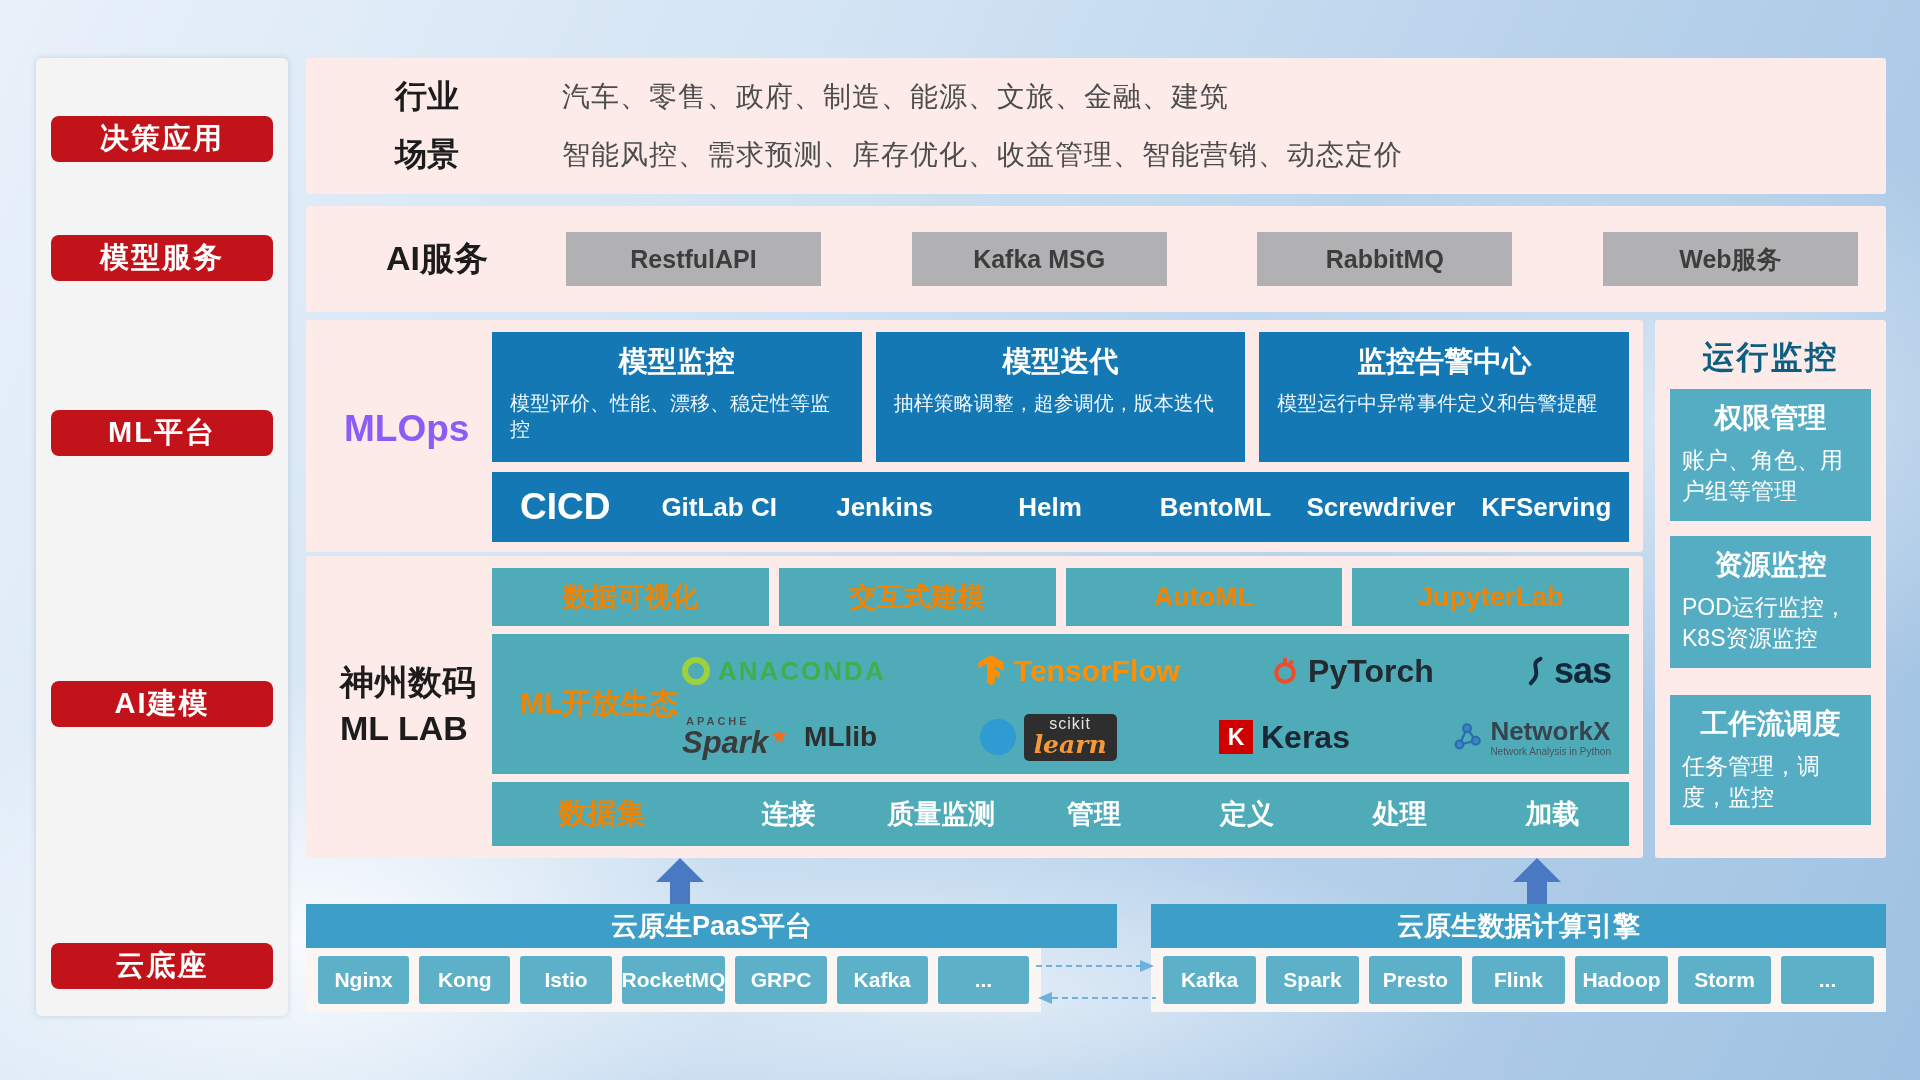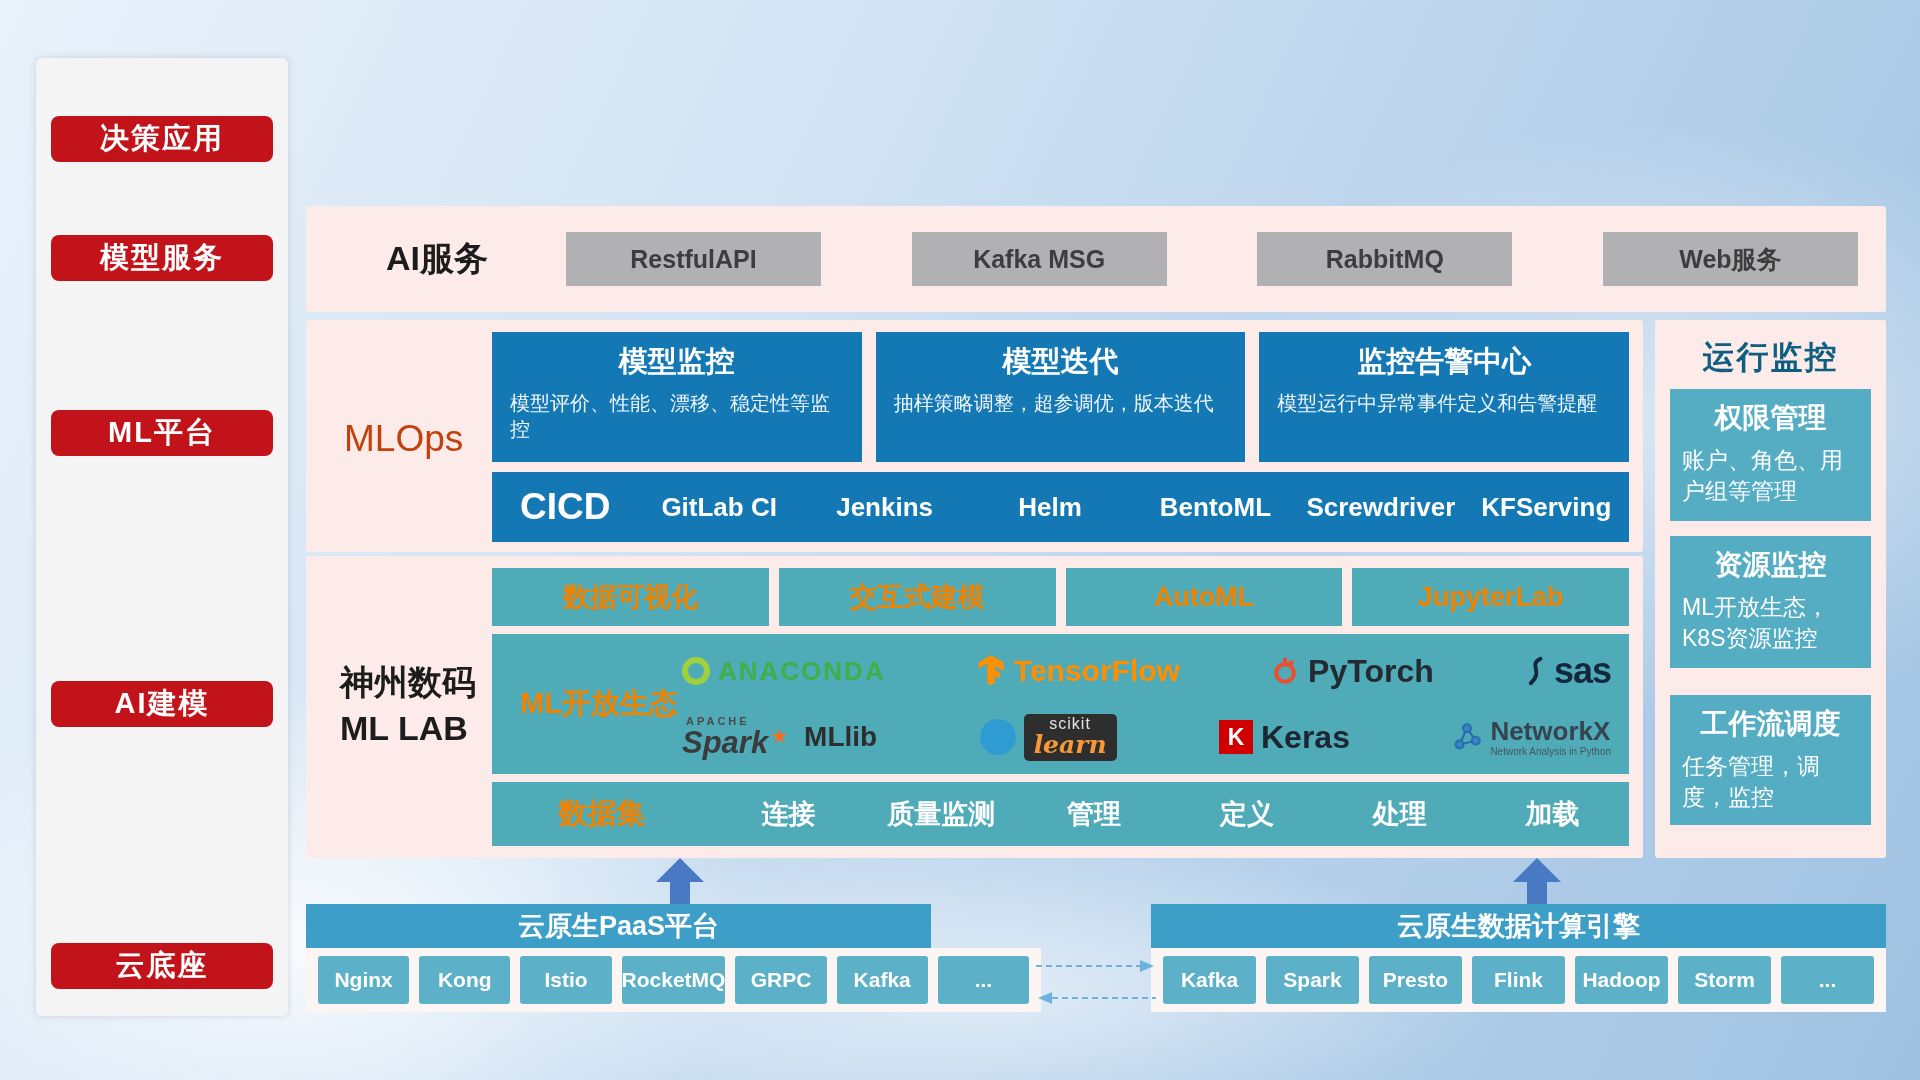--- a/index.html
+++ b/index.html
@@ -30,21 +30,21 @@
   .ind-label { width:150px; text-align:center; font-size:32px; font-weight:bold; color:#1c1c1c; margin-left:46px; }
   .ind-text { font-size:28px; color:#4d4d4d; margin-left:60px; letter-spacing:1px; }
 
   .ai-service { left:306px; top:206px; width:1580px; height:106px; display:flex; align-items:center; }
   .section-label { font-size:34px; font-weight:bold; color:#1c1c1c; margin-left:80px; width:140px; }
   .service-buttons { flex:1; display:flex; justify-content:space-between; margin:0 28px 0 40px; }
   .gray-btn { width:255px; height:54px; background:#b1b1b3; color:#3d3d3d; font-size:25px; font-weight:bold;
               display:flex; align-items:center; justify-content:center; }
 
   .mlops { left:306px; top:320px; width:1337px; height:232px; }
-  .mlops-label { position:absolute; left:38px; top:98px; font-size:37px; font-weight:normal; color:#c2410c; }
+  .mlops-label { position:absolute; left:38px; top:88px; font-size:37px; font-weight:bold; color:#8b5cf6; }
   .mlops-cards { position:absolute; left:186px; top:12px; width:1137px; display:flex; gap:14px; }
   .blue-card { flex:1; height:130px; background:#1478b4; padding:10px 18px 8px; }
   .card-title { text-align:center; color:#fff; font-size:29px; font-weight:bold; margin-bottom:8px; }
   .card-desc { color:#eef7fd; font-size:20px; line-height:1.3; }
   .cicd-bar { position:absolute; left:186px; top:152px; width:1137px; height:70px; background:#1478b4;
               display:flex; align-items:center; }
   .cicd-label { color:#fff; font-size:37px; font-weight:bold; margin:0 26px 0 28px; }
   .cicd-item { flex:1; text-align:center; color:#fff; font-size:26px; font-weight:bold; line-height:1.0; }
 
   .monitor { left:1655px; top:320px; width:231px; height:538px; }
@@ -86,21 +86,21 @@
   .nx-name { color:#36444f; font-size:26px; font-weight:bold; }
   .nx-sub { color:#46565f; font-size:10px; }
   .dataset-bar { position:absolute; left:186px; top:226px; width:1137px; height:64px; background:#4fabb8;
                  display:flex; align-items:center; }
   .dataset-label { width:220px; text-align:center; color:#f08300; font-size:29px; font-weight:bold; }
   .dataset-item { flex:1; text-align:center; color:#fff; font-size:27px; font-weight:bold; }
 
   
   .cloud-header { position:absolute; height:44px; background:#3d9fc8; color:#fff; font-size:27px; font-weight:bold;
                   display:flex; align-items:center; justify-content:center; }
-  .h-paas { left:306px; top:904px; width:625px; }
+  .h-paas { left:306px; top:904px; width:811px; }
   .h-engine { left:1151px; top:904px; width:735px; }
   .cloud-strip { position:absolute; height:64px; background:#fbf5f3; display:flex; gap:10px; padding:8px 12px; }
   .s-paas { left:306px; top:948px; width:735px; }
   .s-engine { left:1151px; top:948px; width:735px; }
   .strip-btn { flex:1; background:#5cb0c8; color:#fff; font-size:21px; font-weight:bold; border-radius:3px;
                display:flex; align-items:center; justify-content:center; text-align:center; line-height:1.05; }
 
   .up-arrow { position:absolute; top:858px; width:48px; height:46px; }
   .up-arrow .head { width:0; height:0; border-left:24px solid transparent; border-right:24px solid transparent;
                     border-bottom:24px solid #4a79c4; }
@@ -116,20 +116,30 @@
   <div class="blob b3"></div>
 
   <div class="sidebar">
     <div class="red-btn" style="top:58px">决策应用</div>
     <div class="red-btn" style="top:177px">模型服务</div>
     <div class="red-btn" style="top:352px">ML平台</div>
     <div class="red-btn" style="top:623px">AI建模</div>
     <div class="red-btn" style="top:885px">云底座</div>
   </div>
 
+  <div class="panel industry">
+    <div class="ind-row">
+      <div class="ind-label">行业</div>
+      <div class="ind-text">汽车、零售、政府、制造、能源、文旅、金融、建筑</div>
+    </div>
+    <div class="ind-row">
+      <div class="ind-label">场景</div>
+      <div class="ind-text">智能风控、需求预测、库存优化、收益管理、智能营销、动态定价</div>
+    </div>
+  </div>
 
   <div class="panel ai-service">
     <div class="section-label">AI服务</div>
     <div class="service-buttons">
       <div class="gray-btn">RestfulAPI</div>
       <div class="gray-btn">Kafka MSG</div>
       <div class="gray-btn">RabbitMQ</div>
       <div class="gray-btn">Web服务</div>
     </div>
   </div>
@@ -162,21 +172,21 @@
   </div>
 
   <div class="panel monitor">
     <div class="monitor-title">运行监控</div>
     <div class="monitor-card" style="top:69px;height:132px">
       <div class="m-title">权限管理</div>
       <div class="m-desc">账户、角色、用户组等管理</div>
     </div>
     <div class="monitor-card" style="top:216px;height:132px">
       <div class="m-title">资源监控</div>
-      <div class="m-desc">ML开放生态，K8S资源监控</div>
+      <div class="m-desc">POD运行监控，K8S资源监控</div>
     </div>
     <div class="monitor-card" style="top:375px;height:130px">
       <div class="m-title">工作流调度</div>
       <div class="m-desc">任务管理，调度，监控</div>
     </div>
   </div>
 
   <div class="panel mllab">
     <div class="mllab-label">
       <div>神州数码</div>

